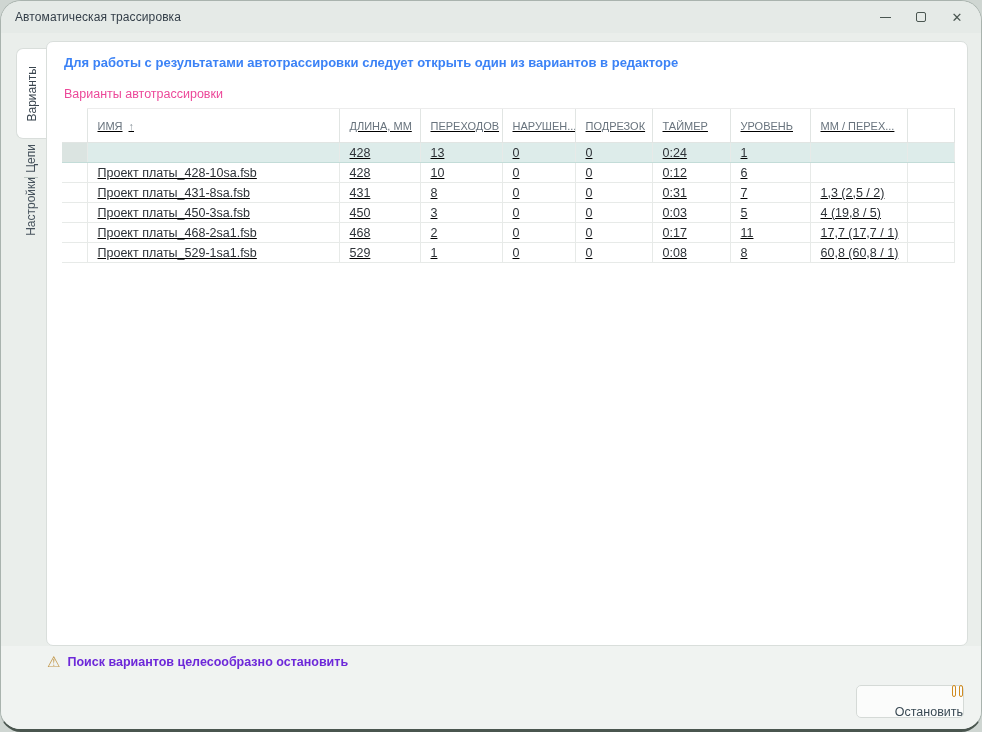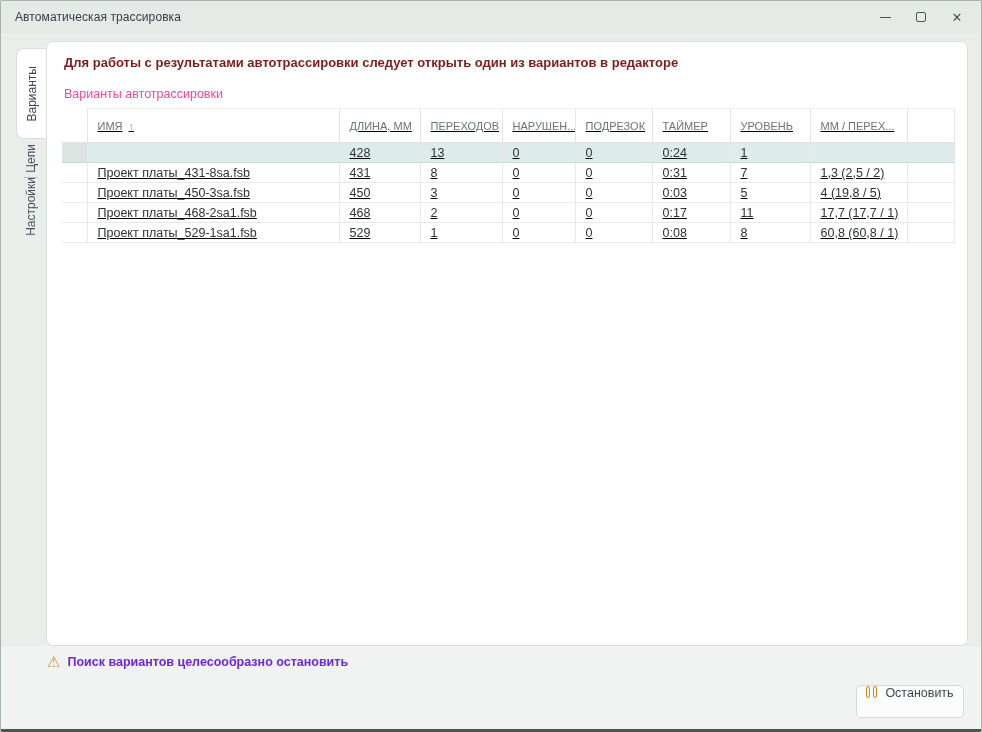--- a/index.html
+++ b/index.html
@@ -4,21 +4,21 @@
 <style>
   * { margin: 0; padding: 0; box-sizing: border-box; }
   html, body { width: 982px; height: 732px; background: #cfd6d2; }
   body { font-family: "Liberation Sans", "DejaVu Sans", sans-serif; }
 
   .window {
     position: relative; width: 982px; height: 732px;
     background: #eaeeeb;
     border: 1px solid #a9b3ae;
     border-bottom: 3px solid #4a564f;
-    border-radius: 3px;
+    border-radius: 21px;
     overflow: hidden;
   }
 
   
   .titlebar {
     position: absolute; left: 0; top: 0; width: 100%; height: 32px;
     background: #e5eae7;
     display: flex; align-items: center;
   }
   .titlebar-title {
@@ -56,21 +56,21 @@
 
   
   .panel {
     position: absolute; left: 45px; top: 40px; width: 922px; height: 605px;
     background: #ffffff;
     border: 1px solid #d9dedb;
     border-radius: 7px;
   }
   .heading {
     position: absolute; left: 17px; top: 13px;
-    font-size: 13px; font-weight: bold; color: #7f1d1d;
+    font-size: 13px; font-weight: bold; color: #3b82f6;
   }
   .subheading {
     position: absolute; left: 17px; top: 45px;
     font-size: 12.5px; color: #ec4899;
   }
 
   
   .grid {
     position: absolute; left: 15px; top: 66px; width: 892px;
     border-collapse: collapse; table-layout: fixed; text-decoration: underline;
@@ -105,22 +105,22 @@
     display: flex; align-items: center; gap: 7px;
   }
   .warning-icon { color: #c2974a; font-size: 15px; line-height: 1; }
   .warning-text { font-size: 12.5px; font-weight: bold; color: #6d28d9; }
   .btn-row {
     position: absolute; right: 17px; top: 39px; display: flex; gap: 9px;
   }
   .btn {
     height: 33px; background: #fbfcfb;
     border: 1px solid #d5dad7; border-radius: 5px;
-    display: flex; align-items: flex-start; justify-content: center; gap: 8px;
-    font-size: 12.5px; color: #3a4a54; font-family: inherit; cursor: default;
+    display: flex; align-items: flex-end; justify-content: center; gap: 8px;
+    font-size: 12.5px; color: #3a4a54; font-family: inherit; cursor: default; flex-direction: column;
   }
   .btn-stop { width: 108px; }
   .btn-cancel { width: 97px; }
   .pause-icon { display: flex; gap: 3px; }
   .pause-icon i {
     display: block; width: 4px; height: 12px;
     border: 1.5px solid #d08b20; border-radius: 2px; background: transparent;
   }
 </style>
 </head>
@@ -195,20 +195,32 @@
           <td>13</td>
           <td>0</td>
           <td>0</td>
           <td>0:24</td>
           <td>1</td>
           <td></td>
           <td></td>
         </tr>
         <tr>
           <td></td>
+          <td>Проект платы_428-10sa.fsb</td>
+          <td>428</td>
+          <td>10</td>
+          <td>0</td>
+          <td>0</td>
+          <td>0:12</td>
+          <td>6</td>
+          <td></td>
+          <td></td>
+        </tr>
+        <tr>
+          <td></td>
           <td>Проект платы_431-8sa.fsb</td>
           <td>431</td>
           <td>8</td>
           <td>0</td>
           <td>0</td>
           <td>0:31</td>
           <td>7</td>
           <td>1,3 (2,5 / 2)</td>
           <td></td>
         </tr>

